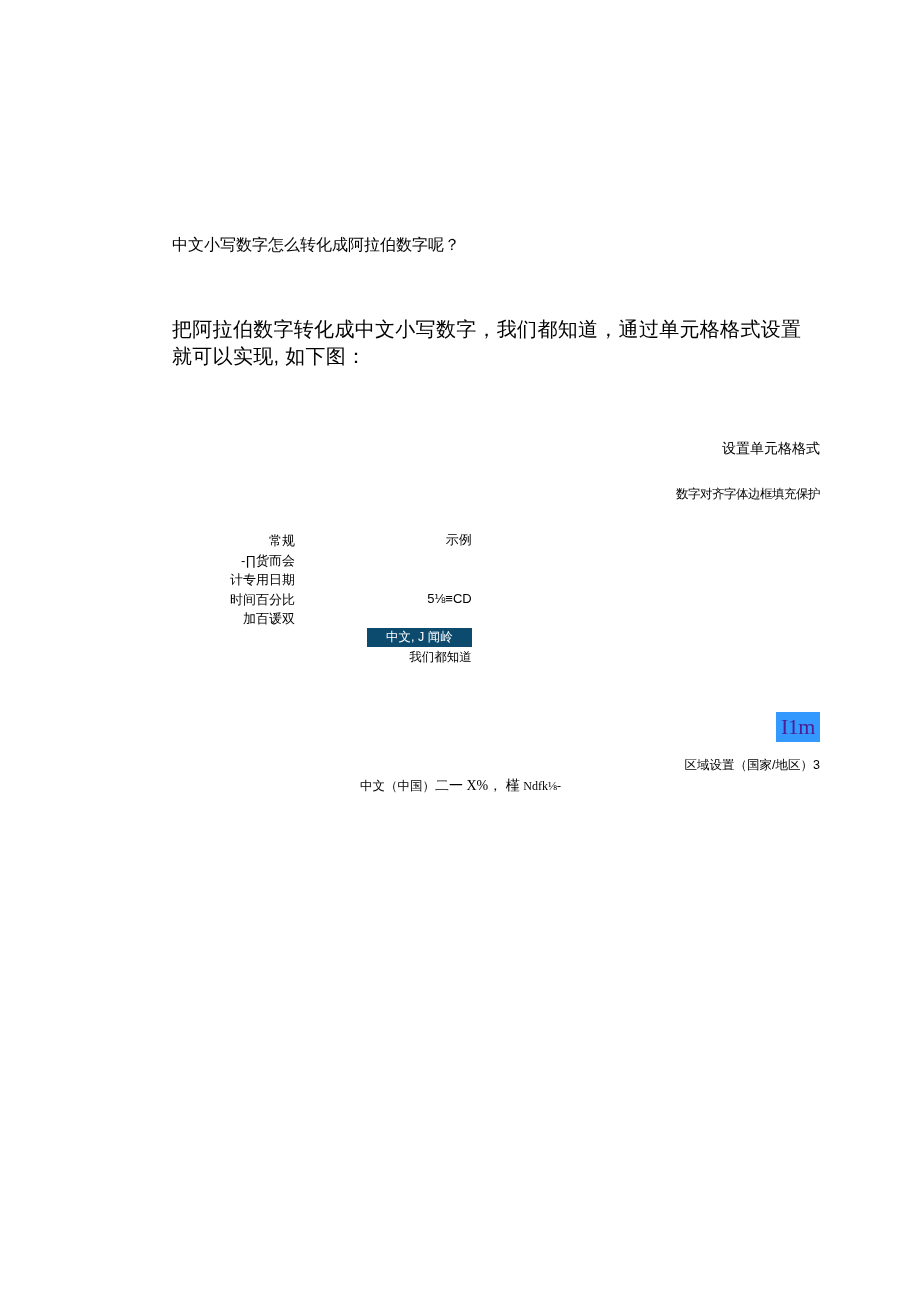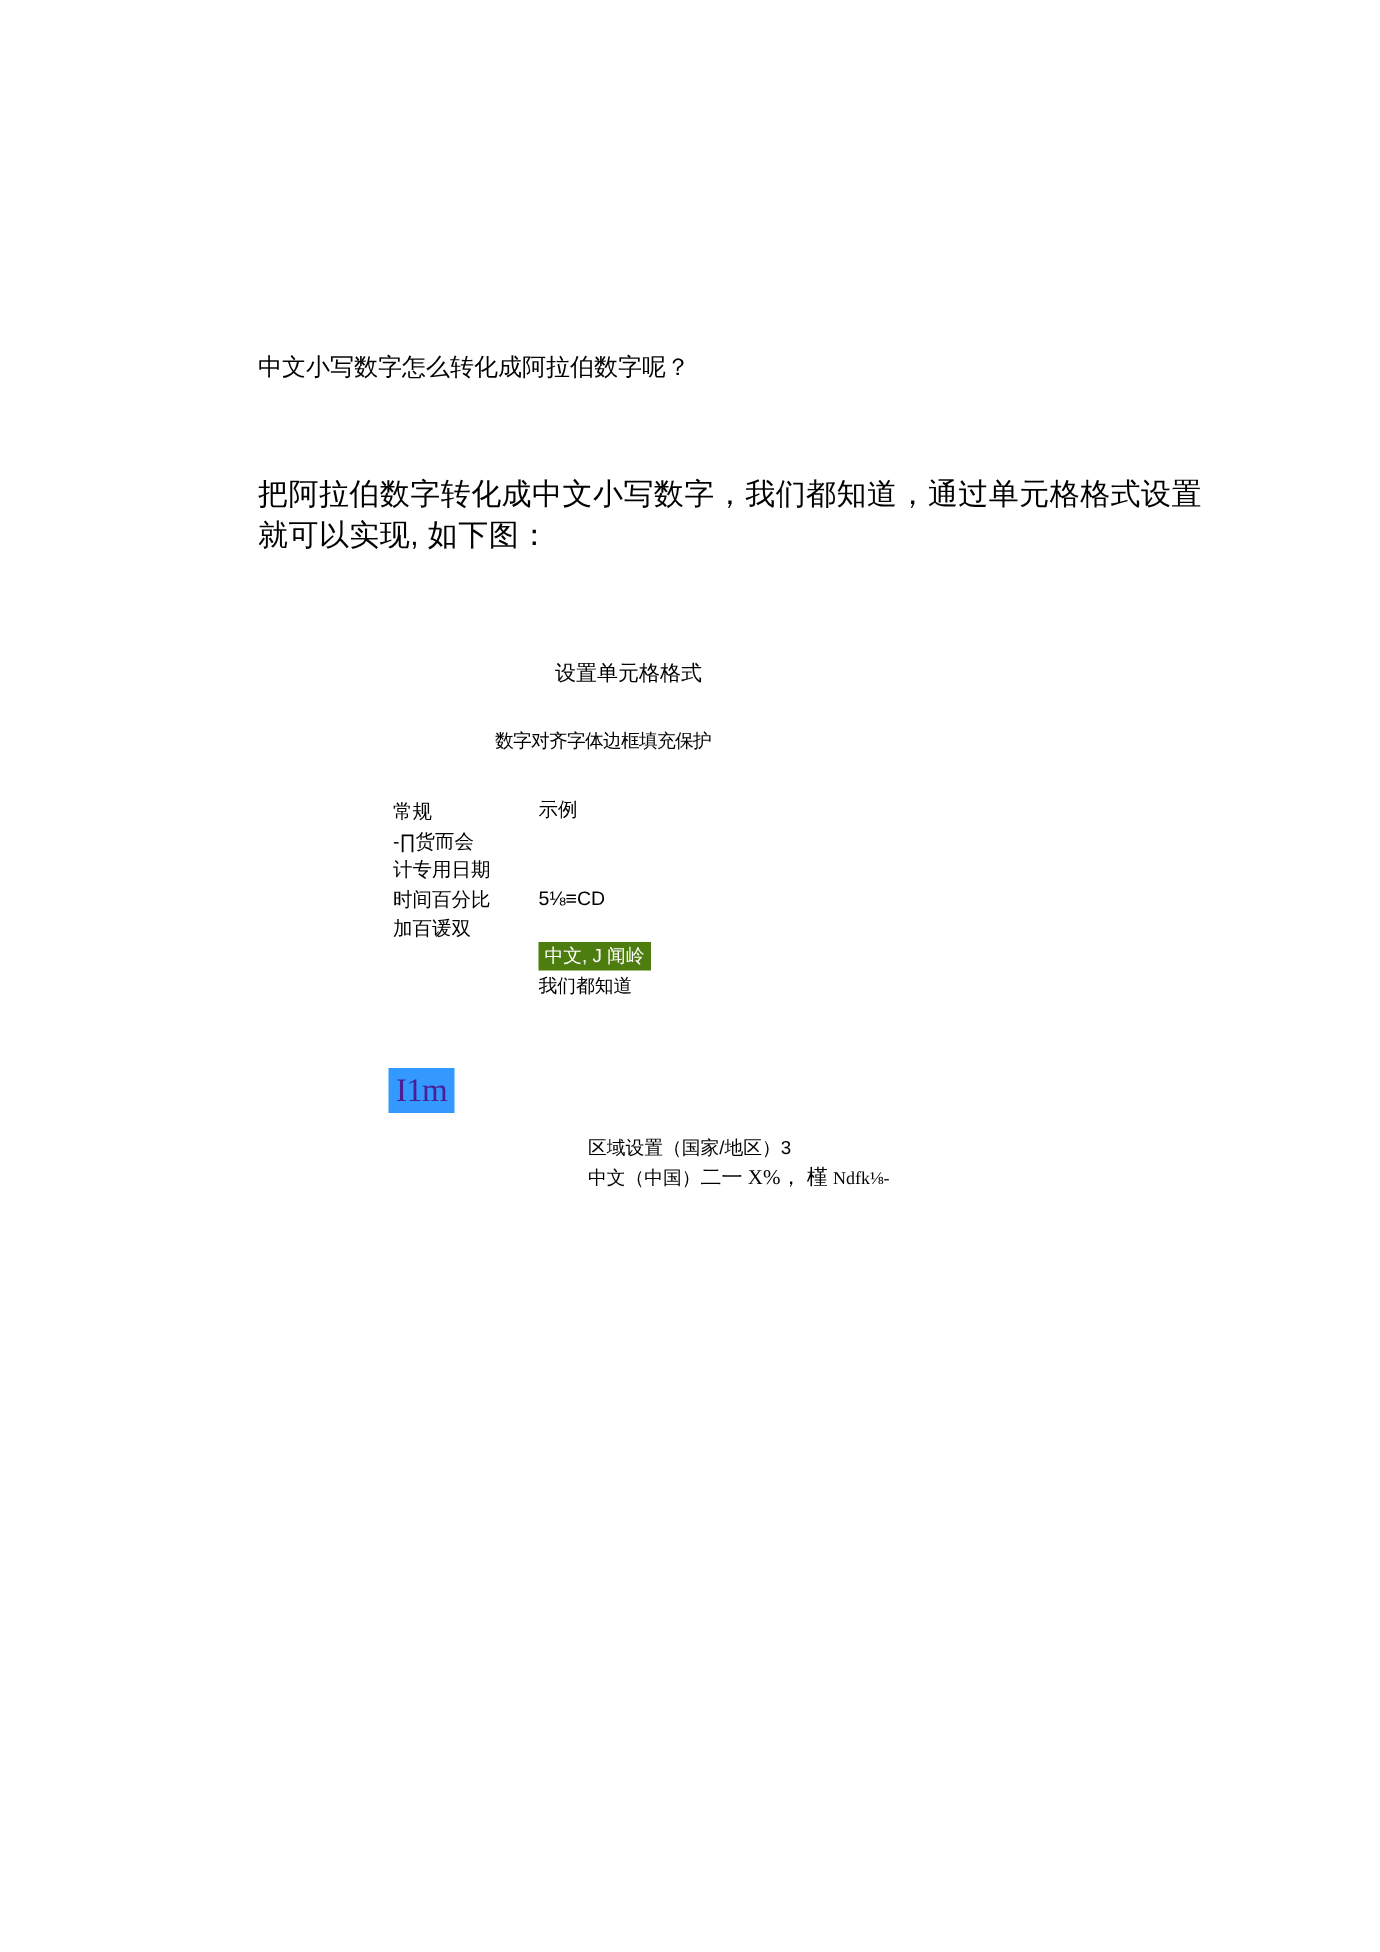--- a/index.html
+++ b/index.html
@@ -21,57 +21,58 @@
       font-weight: normal;
       margin-bottom: 60px;
     }
     .description {
       font-size: 20px;
       font-weight: normal;
       letter-spacing: 0.3px;
     }
     .dialog-area {
       margin-top: 70px;
-      margin-left: 90px;
+      margin-left: 58px;
       position: relative;
       font-size: 13px;
+      text-align: right;
     }
     .dialog-title {
       font-size: 14px;
       margin-left: 108px;
       margin-bottom: 28px;
     }
     .tabs {
       font-size: 12.5px;
       margin-left: 68px;
       margin-bottom: 28px;
       letter-spacing: -0.5px;
     }
     .main-row {
       display: flex;
-      gap: 32px;
+      gap: 72px;
     }
     .category-list {
       font-size: 13px;
       line-height: 1.5;
     }
     .right-col {
       font-size: 13px;
     }
     .example-label {
       margin-bottom: 42px;
     }
     .type-value {
       margin-bottom: 22px;
     }
     .selected-item {
       display: inline-block;
-      background: #4d7c0f;
+      background: #0c4a6e;
       color: #ffffff;
-      padding: 1px 4px;
+      padding: 1px 19px;
       font-size: 12.5px;
       margin-bottom: 2px;
     }
     .unselected-item {
       font-size: 12.5px;
     }
     .badge {
       display: inline-block;
       background: #3399ff;
       color: #4c1d95;

